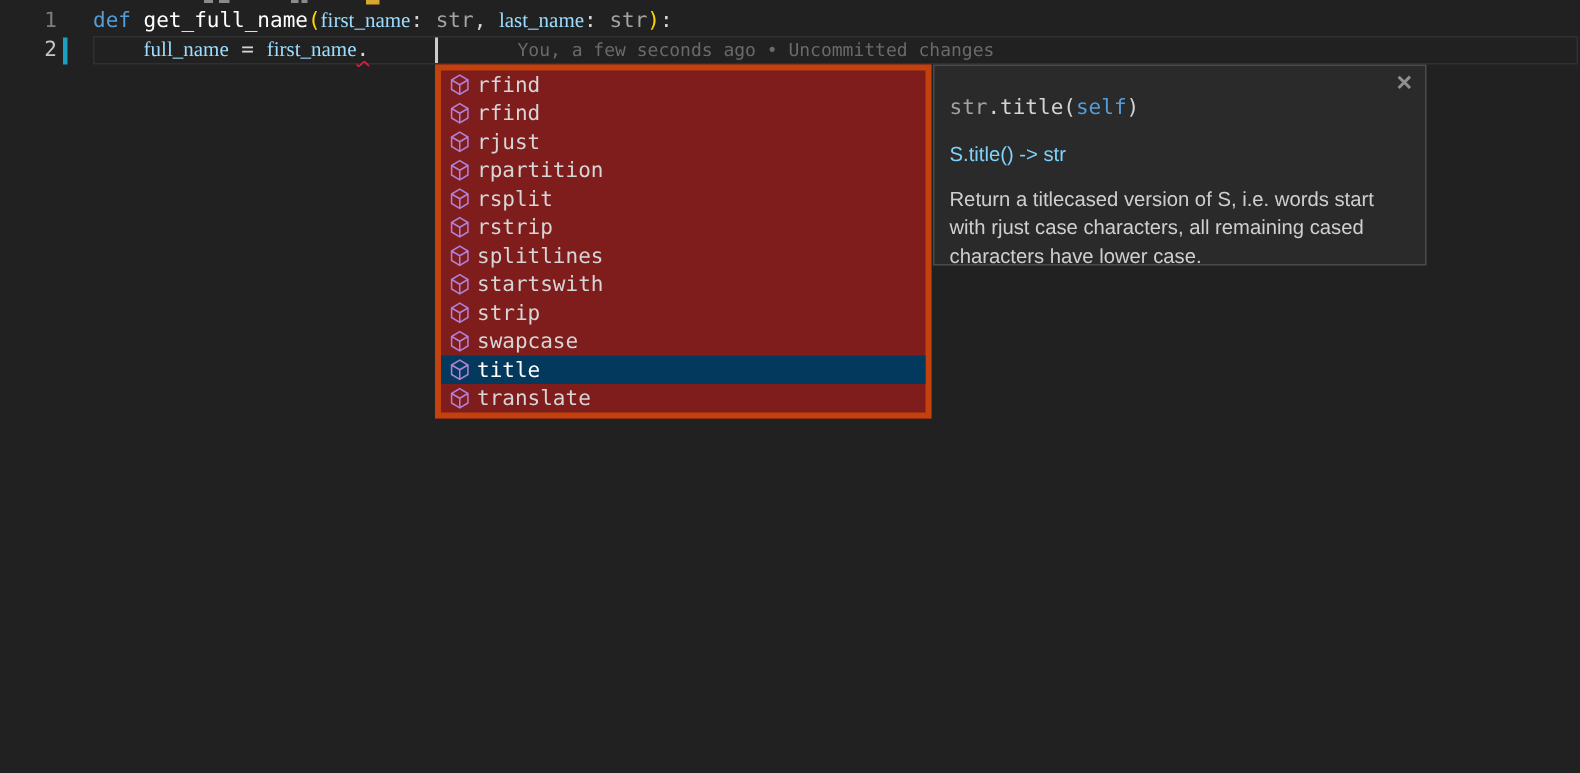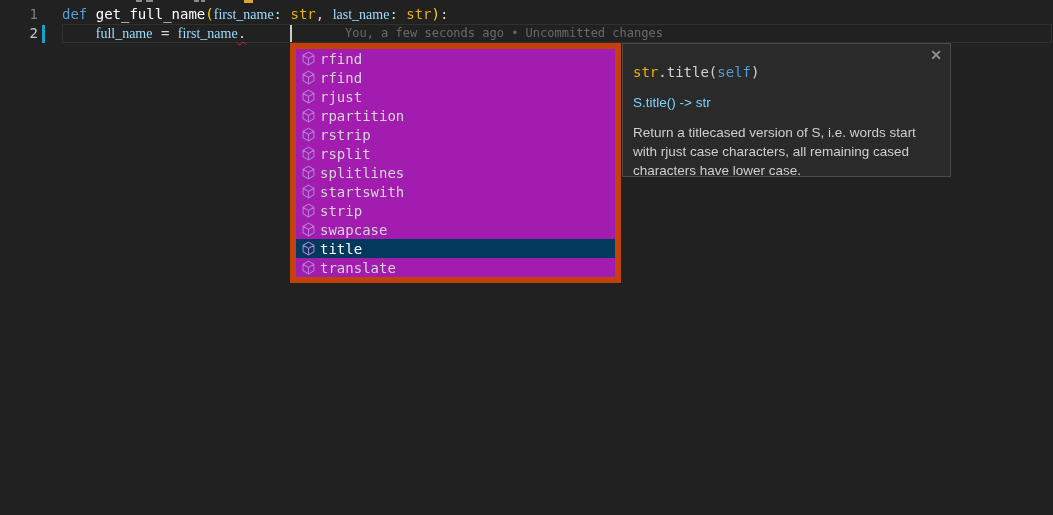--- a/index.html
+++ b/index.html
@@ -16,30 +16,30 @@
   #ln2{top:24px;color:#c6c6c6;}
   .git-bar{position:absolute;left:42px;top:25px;width:3px;height:18px;background:#1b9fc2;}
   .current-line-box{position:absolute;left:62px;top:24px;width:990px;height:19px;
     border:1px solid #303030;box-sizing:border-box;pointer-events:none;}
   .code-line{position:absolute;left:62px;font-size:14px;line-height:19px;white-space:pre;}
   #code-line-1{top:5px;}
   #code-line-2{top:24px;}
   .tok-kw{color:#569cd6;margin-top:12px;}
   .tok-fn{color:#ffffff;}
   .tok-var{color:#9cdcfe;font-family:Liberation Serif, serif;}
-  .tok-type{color:#eab308;}
+  .tok-type{color:#a3a3a3;}
   .tok-pun{color:#d4d4d4;}
   .tok-brk{color:#ffd700;}
   .tok-dot-err{color:#d4d4d4;text-decoration:underline wavy #e51e3c;
     text-decoration-skip-ink:none;text-underline-offset:3px;text-decoration-thickness:1px;}
   .cursor{position:absolute;left:290px;top:25px;width:2px;height:17px;background:#cccccc;}
   .blame{position:absolute;left:345px;top:24px;font-size:12px;line-height:19px;
     color:#6a6a6a;white-space:pre;}
   .suggest-widget{position:absolute;left:290px;top:43px;width:331px;
-    background:#a21caf;border:6px solid #c2410c;box-sizing:border-box;text-align:center;}
+    background:#7f1d1d;border:4px solid #c2410c;box-sizing:border-box;text-align:center;}
   .suggest-row{height:19px;display:flex;align-items:center;padding-left:5px;
     font-size:14px;color:#d6d6d6;cursor:pointer;box-sizing:border-box;}
   .suggest-row.selected{background:var(--selection-bg,#04395e);color:#ffffff;}
   .suggest-row .sym-icon{width:15px;height:15px;margin-right:4px;flex:none;}
   .sym-icon path{fill:none;stroke:var(--icon-color,#b180d7);stroke-width:1.1;}
   .doc-popup{position:absolute;left:622px;top:43px;width:329px;height:134px;
     background:#2a2a2b;border:1px solid #4a4a4a;box-sizing:border-box;
     padding:19px 10px;}
   .signature{font-size:14px;line-height:19px;white-space:pre;}
   .close-btn{position:absolute;top:2px;right:8px;color:#8f8f8f;cursor:pointer;
@@ -92,27 +92,27 @@
       <div class="suggest-row mono">
     <svg class="sym-icon" viewBox="0 0 16 16">
       <path d="M8 1.2 L13.8 4.6 L13.8 11.4 L8 14.8 L2.2 11.4 L2.2 4.6 Z M2.2 4.6 L8 8 L13.8 4.6 M8 8 L8 14.8"></path>
     </svg>
     <span class="suggest-label">rpartition</span>
   </div>
       <div class="suggest-row mono">
     <svg class="sym-icon" viewBox="0 0 16 16">
       <path d="M8 1.2 L13.8 4.6 L13.8 11.4 L8 14.8 L2.2 11.4 L2.2 4.6 Z M2.2 4.6 L8 8 L13.8 4.6 M8 8 L8 14.8"></path>
     </svg>
-    <span class="suggest-label">rstrip</span>
+    <span class="suggest-label">rsplit</span>
   </div>
       <div class="suggest-row mono">
     <svg class="sym-icon" viewBox="0 0 16 16">
       <path d="M8 1.2 L13.8 4.6 L13.8 11.4 L8 14.8 L2.2 11.4 L2.2 4.6 Z M2.2 4.6 L8 8 L13.8 4.6 M8 8 L8 14.8"></path>
     </svg>
-    <span class="suggest-label">rsplit</span>
+    <span class="suggest-label">rstrip</span>
   </div>
       <div class="suggest-row mono">
     <svg class="sym-icon" viewBox="0 0 16 16">
       <path d="M8 1.2 L13.8 4.6 L13.8 11.4 L8 14.8 L2.2 11.4 L2.2 4.6 Z M2.2 4.6 L8 8 L13.8 4.6 M8 8 L8 14.8"></path>
     </svg>
     <span class="suggest-label">splitlines</span>
   </div>
       <div class="suggest-row mono">
     <svg class="sym-icon" viewBox="0 0 16 16">
       <path d="M8 1.2 L13.8 4.6 L13.8 11.4 L8 14.8 L2.2 11.4 L2.2 4.6 Z M2.2 4.6 L8 8 L13.8 4.6 M8 8 L8 14.8"></path>

